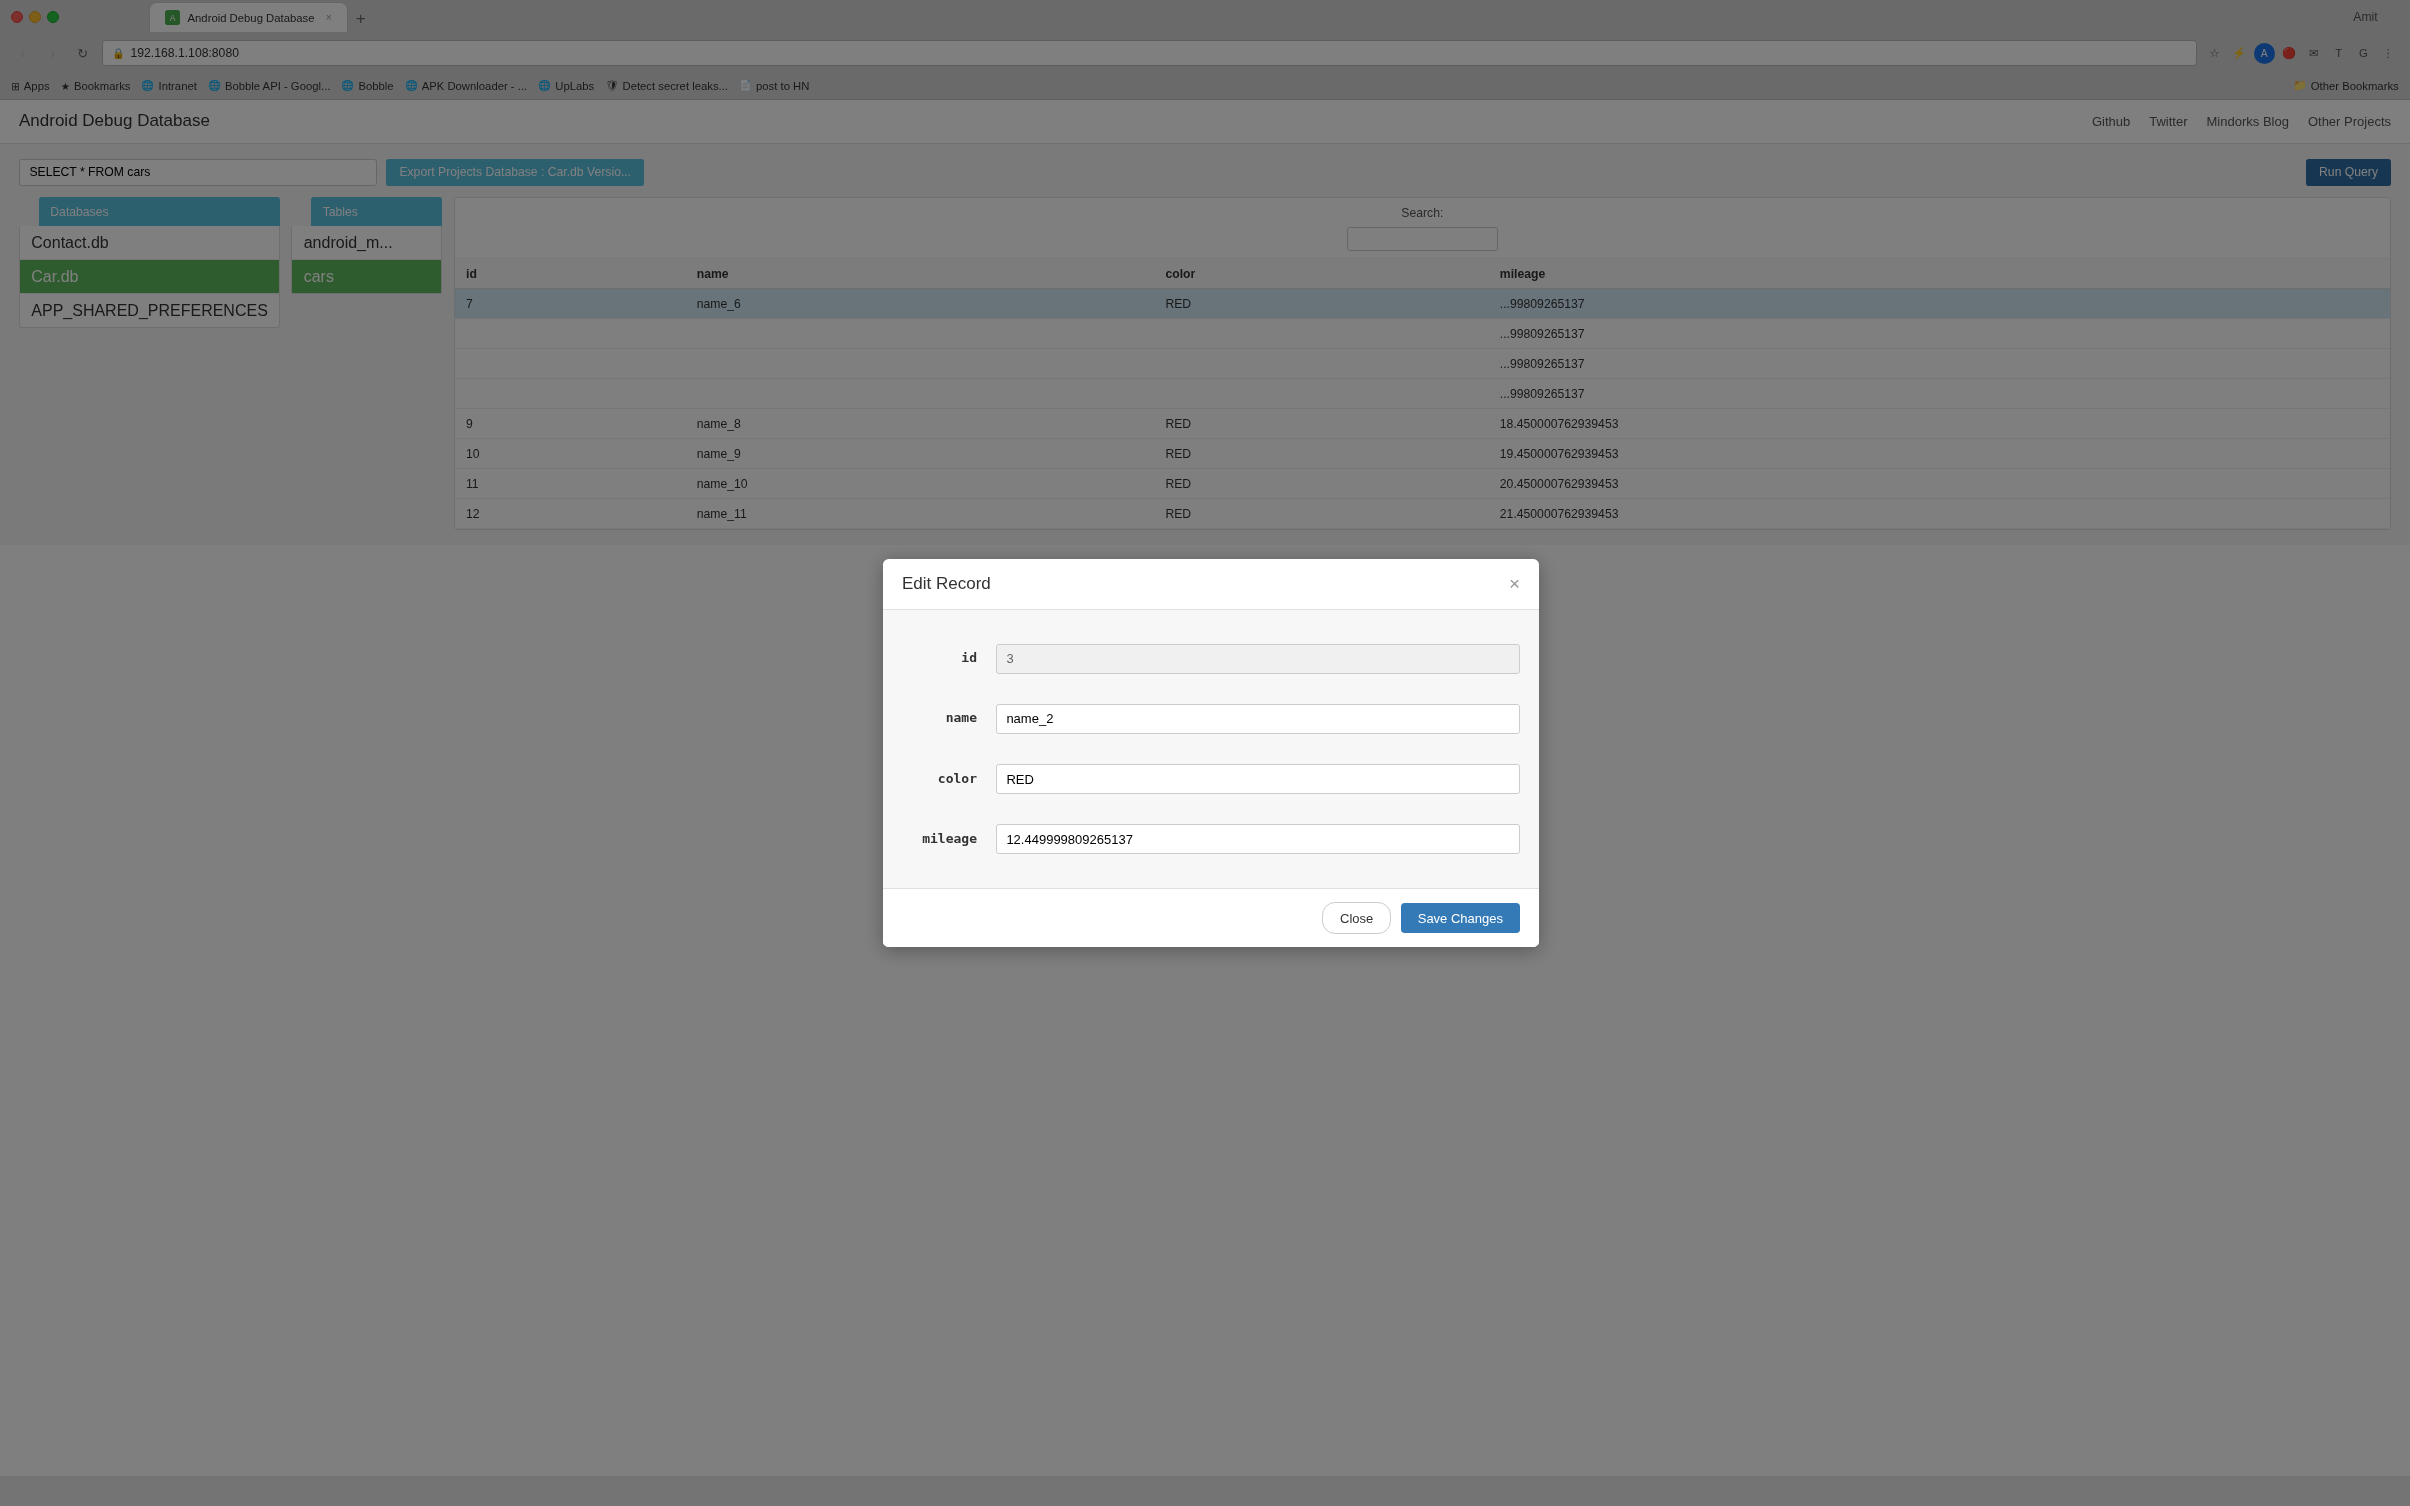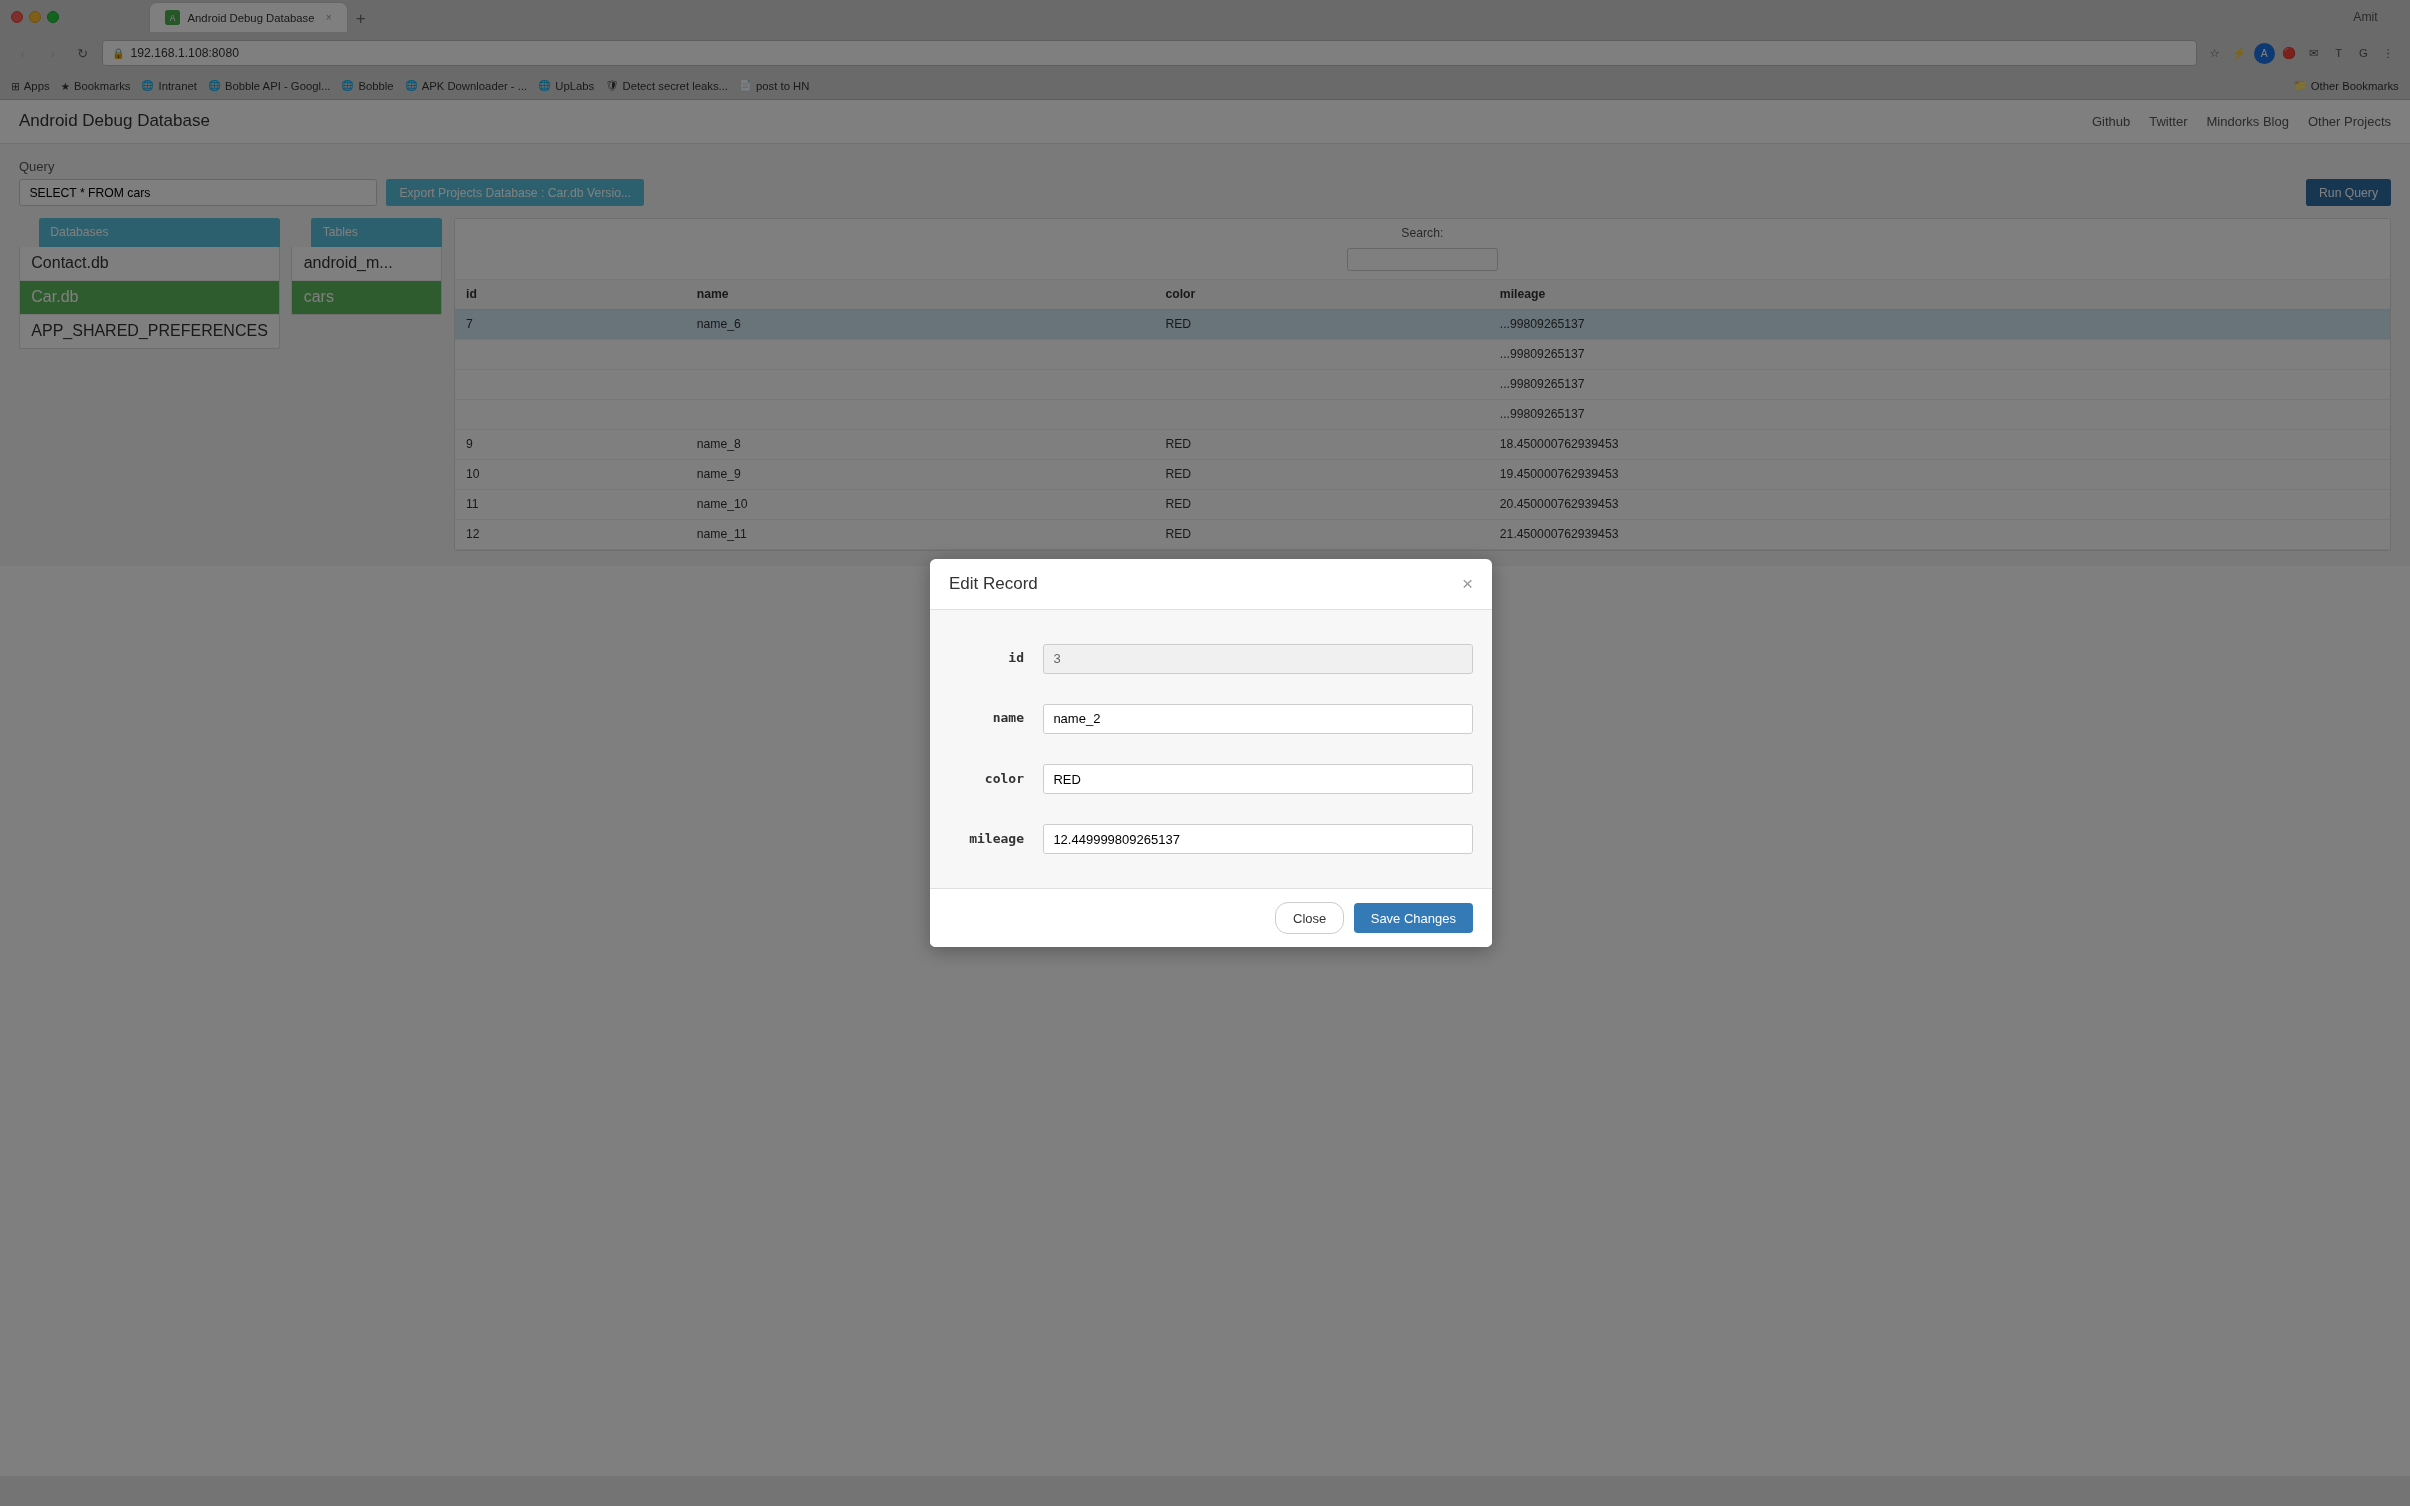--- a/index.html
+++ b/index.html
@@ -60,21 +60,21 @@
     .search-row { display: flex; align-items: center; justify-content: flex-end; padding: 7.5px 11.3px; gap: 7.5px; border-bottom: 0.9px solid #eee; flex-direction: column; }
     .search-label { font-size: 12.2px; color: #555; }
     .search-input { border: 0.9px solid #ccc; border-radius: 2.8px; padding: 3.8px 7.5px; font-size: 12.2px; width: 151px; }
     .data-table { width: 100%; border-collapse: collapse; font-size: 12.2px; }
     .data-table th { background: #f9f9f9; border-bottom: 1.9px solid #ddd; padding: 7.5px 11.3px; text-align: left; font-weight: 600; color: #333; }
     .data-table td { padding: 7.5px 11.3px; border-bottom: 0.9px solid #eee; color: #333; }
     .data-table tr.highlighted { background: #d0e8f5; }
 
     
     .modal-overlay { position: fixed; top: 0; left: 0; width: 100%; height: 100%; background: rgba(0,0,0,0.5); z-index: 1000; display: flex; align-items: center; justify-content: center; }
-    .modal { background: white; border-radius: 5.6px; width: 562px; box-shadow: 0 3.8px 19px rgba(0,0,0,0.3); overflow: hidden; margin-left: 12px; }
+    .modal { background: white; border-radius: 5.6px; width: 656px; box-shadow: 0 3.8px 19px rgba(0,0,0,0.3); overflow: hidden; margin-left: 12px; }
     .modal-header { display: flex; align-items: center; justify-content: space-between; padding: 15px 19px; border-bottom: 0.9px solid #e0e0e0; }
     .modal-title { font-size: 17px; color: #333; font-weight: 400; }
     .modal-close { color: #999; font-size: 19px; cursor: pointer; background: none; border: none; line-height: 1; }
     .modal-body { padding: 19px; background: #f7f7f7; }
     .form-row { display: flex; align-items: flex-start; padding: 15px 0; gap: 19px; }
     .form-label { width: 75px; text-align: right; font-size: 13px; font-weight: 600; color: #333; padding-top: 6.6px; font-family: monospace; }
     .form-input { flex: 1; padding: 6.6px 9.4px; border: 0.9px solid #ccc; border-radius: 2.8px; font-size: 13px; background: white; }
     .form-input.readonly { background: #f0f0f0; color: #666; }
     .modal-footer { display: flex; align-items: center; justify-content: flex-end; padding: 13px 19px; gap: 9.4px; border-top: 0.9px solid #e0e0e0; background: white; }
     .btn-close { padding: 7.5px 17px; border: 0.9px solid #ccc; background: white; border-radius: 13px; font-size: 13px; cursor: pointer; color: #333; }
@@ -175,21 +175,20 @@
       <a href="#">Github</a>
       <a href="#">Twitter</a>
       <a href="#">Mindorks Blog</a>
       <span class="dropdown">Other Projects</span>
     </nav>
   </div>
 
   <div class="page-body">
 
     <div class="query-section">
-      <div class="query-label">Query</div>
       <div class="query-input-row">
         <input class="query-input" value="SELECT * FROM cars" style="">
         <button class="export-btn">Export Projects Database : Car.db Versio...</button>
         <button class="run-query-btn">Run Query</button>
       </div>
     </div>
 
     <div style="display: flex; gap: 11.3px; align-items: flex-start;">
 
       <div class="db-panel">

